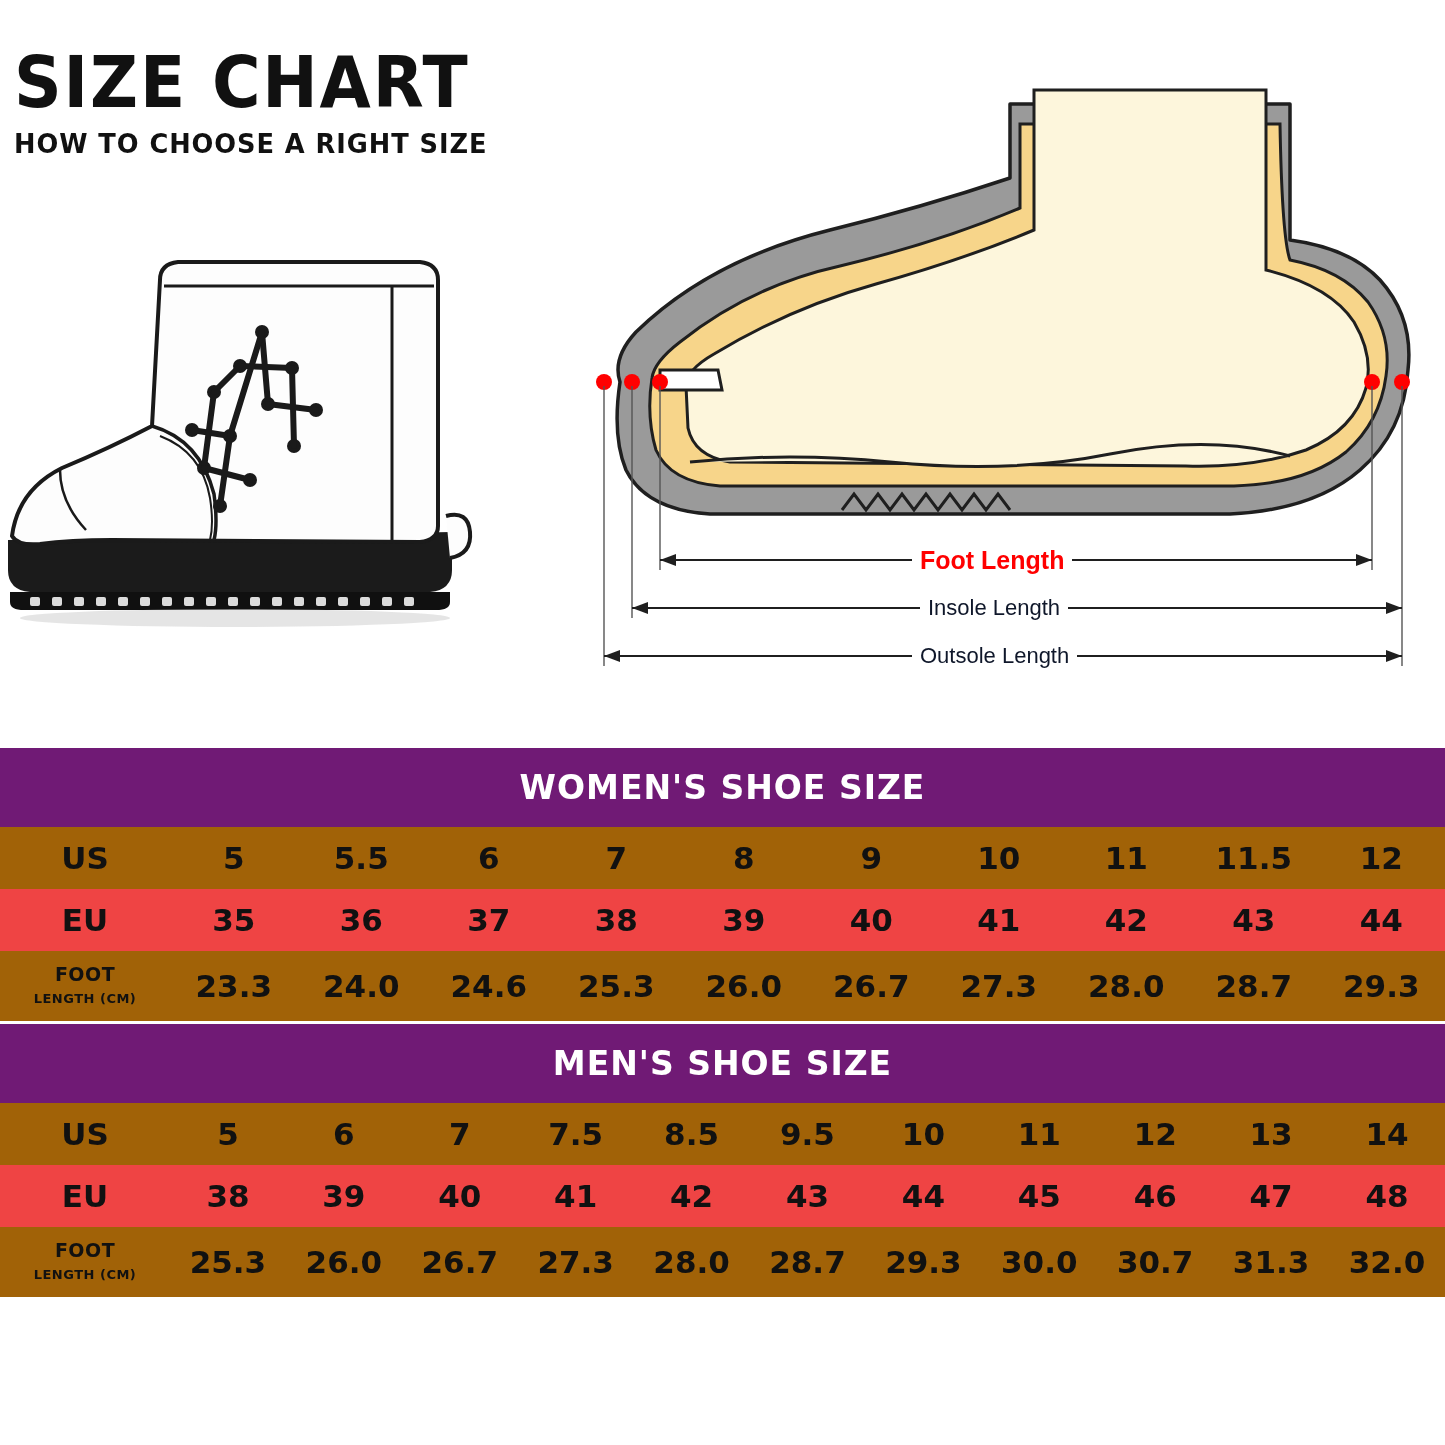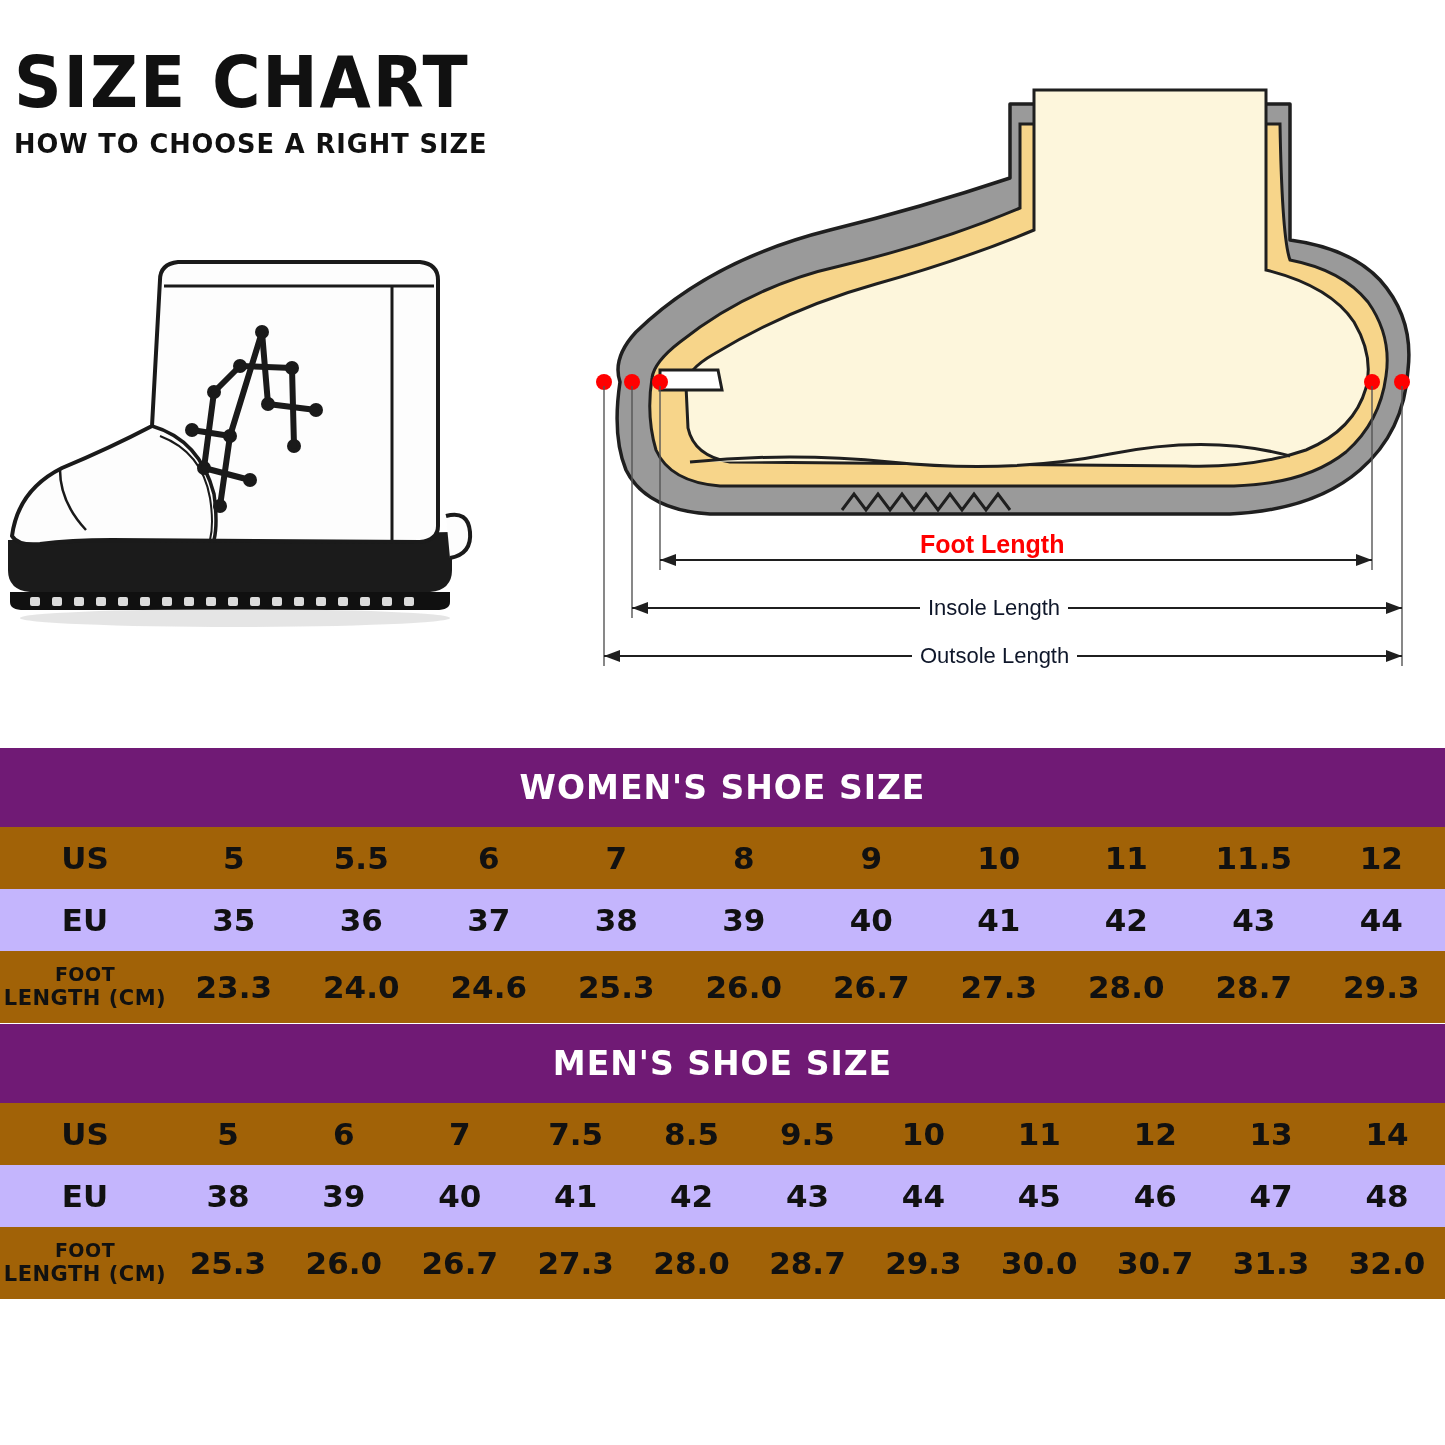--- a/index.html
+++ b/index.html
@@ -40,24 +40,24 @@
     font-size:33px;font-weight:bold;letter-spacing:1px;
     padding:20px 0;font-family:"DejaVu Sans", sans-serif;
   }
   table{border-collapse:collapse;width:1445px;table-layout:fixed;}
   td{
     text-align:center;font-weight:bold;color:#111;
     font-family:"DejaVu Sans", sans-serif;
     font-size:31px;padding:13px 0;
   }
   tr.odd td{background:#a16207;}
-  tr.even td{background:#c4b5fd;}
+  tr.even td{background:#ef4444;}
   td.rowlabel{width:170px;font-size:31px;}
   td.rowlabel.small{font-size:19px;line-height:1.15;letter-spacing:0.5px;}
-  td.rowlabel.small .l2{font-size:21px;}
+  td.rowlabel.small .l2{font-size:13px;}
 </style>
 </head>
 <body>
 
 <div class="page">
 
   <div class="header">
     <div class="title">SIZE CHART</div>
     <div class="subtitle">HOW TO CHOOSE A RIGHT SIZE</div>
   </div>
@@ -181,21 +181,21 @@
       </g>
       <g fill="#1f1f1f">
         <polygon points="70,490 86,484 86,496"></polygon>
         <polygon points="782,490 766,484 766,496"></polygon>
         <polygon points="42,538 58,532 58,544"></polygon>
         <polygon points="812,538 796,532 796,544"></polygon>
         <polygon points="14,586 30,580 30,592"></polygon>
         <polygon points="812,586 796,580 796,592"></polygon>
       </g>
     </svg>
-    <div class="dim-label red" style="left:322px;top:460px;">Foot Length</div>
+    <div class="dim-label red" style="left:322px;top:476px;">Foot Length</div>
     <div class="dim-label" style="left:330px;top:525px;">Insole Length</div>
     <div class="dim-label" style="left:322px;top:573px;">Outsole Length</div>
   </div>
 
   <div class="table-block" style="top:748px;">
     <div class="tbl-head">WOMEN'S SHOE SIZE</div>
     <table>
       <tbody>
           <tr class="odd">
         <td class="rowlabel">US</td>

